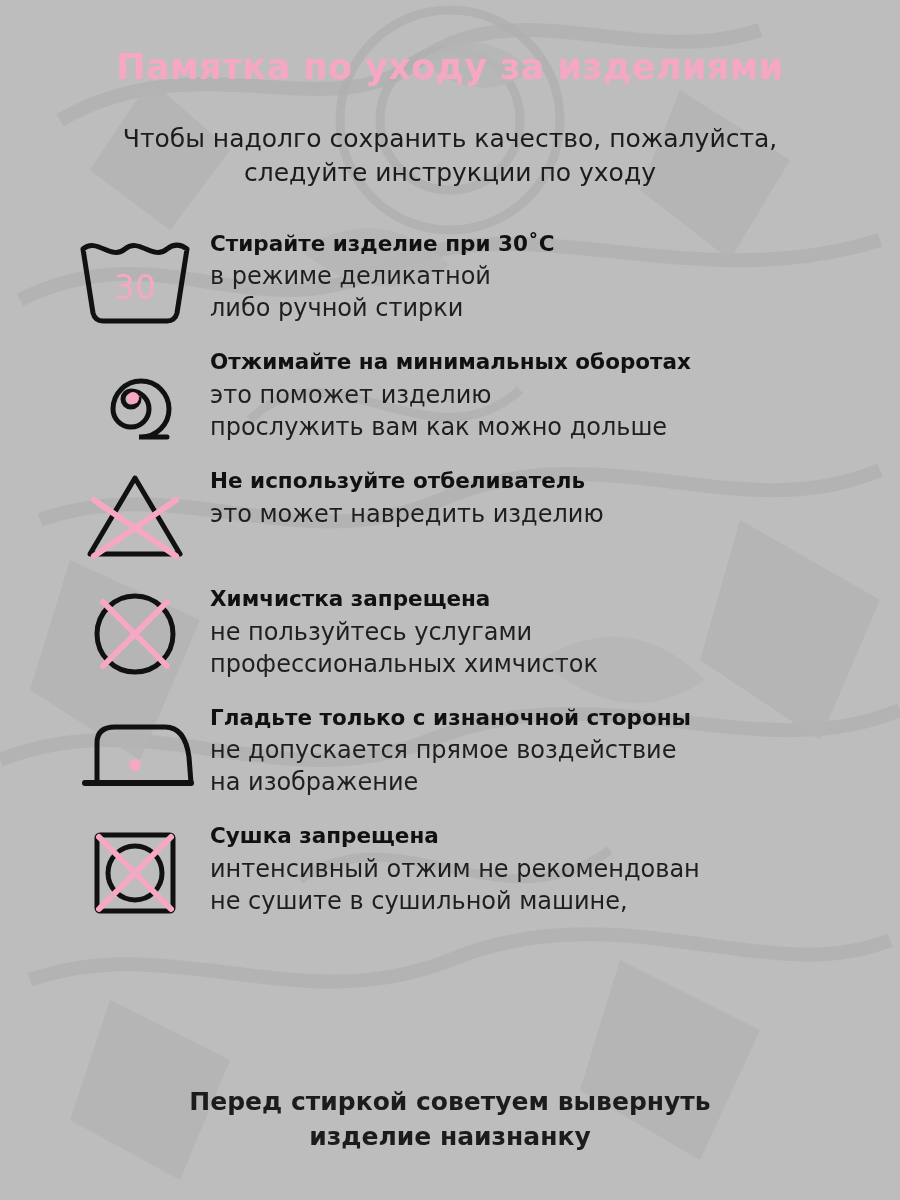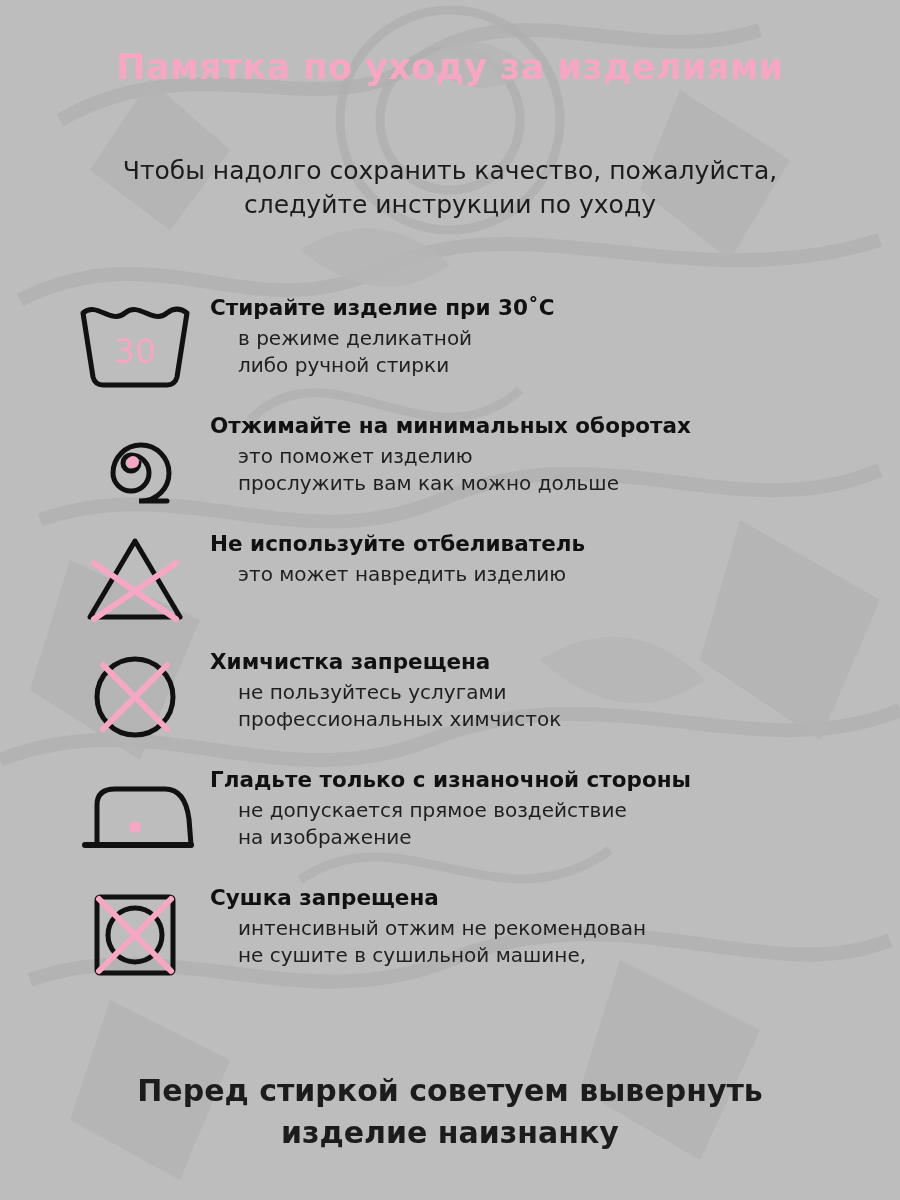--- a/index.html
+++ b/index.html
@@ -32,21 +32,20 @@
 
   .content {
     position: relative;
     z-index: 2;
     width: 900px;
     height: 1200px;
     box-sizing: border-box;
     padding: 34px 40px 20px 40px;
     display: flex;
     flex-direction: column;
-    gap: 32px;
   }
 
   .title {
     text-align: center;
     color: #f6a7c4;
     font-size: 35px;
     font-weight: bold;
     letter-spacing: 0.4px;
     line-height: 1.1;
     margin: 14px 0 0 0;
@@ -87,30 +86,29 @@
     padding-top: 2px;
   }
   .rule-head {
     font-size: 21.5px;
     font-weight: bold;
     color: #111;
     line-height: 1.25;
     margin-bottom: 4px;
   }
   .rule-line {
-    font-size: 20px;
+    font-size: 24px;
     color: #1f1f1f;
     line-height: 1.33;
-    margin-left: 28px;
   }
 
   .footer {
     margin-top: auto;
     text-align: center;
-    font-size: 30px;
+    font-size: 25px;
     font-weight: bold;
     color: #1c1c1c;
     line-height: 1.4;
     padding-bottom: 26px;
   }
 
   .ico { display: block; }
 </style>
 </head>
 <body>

